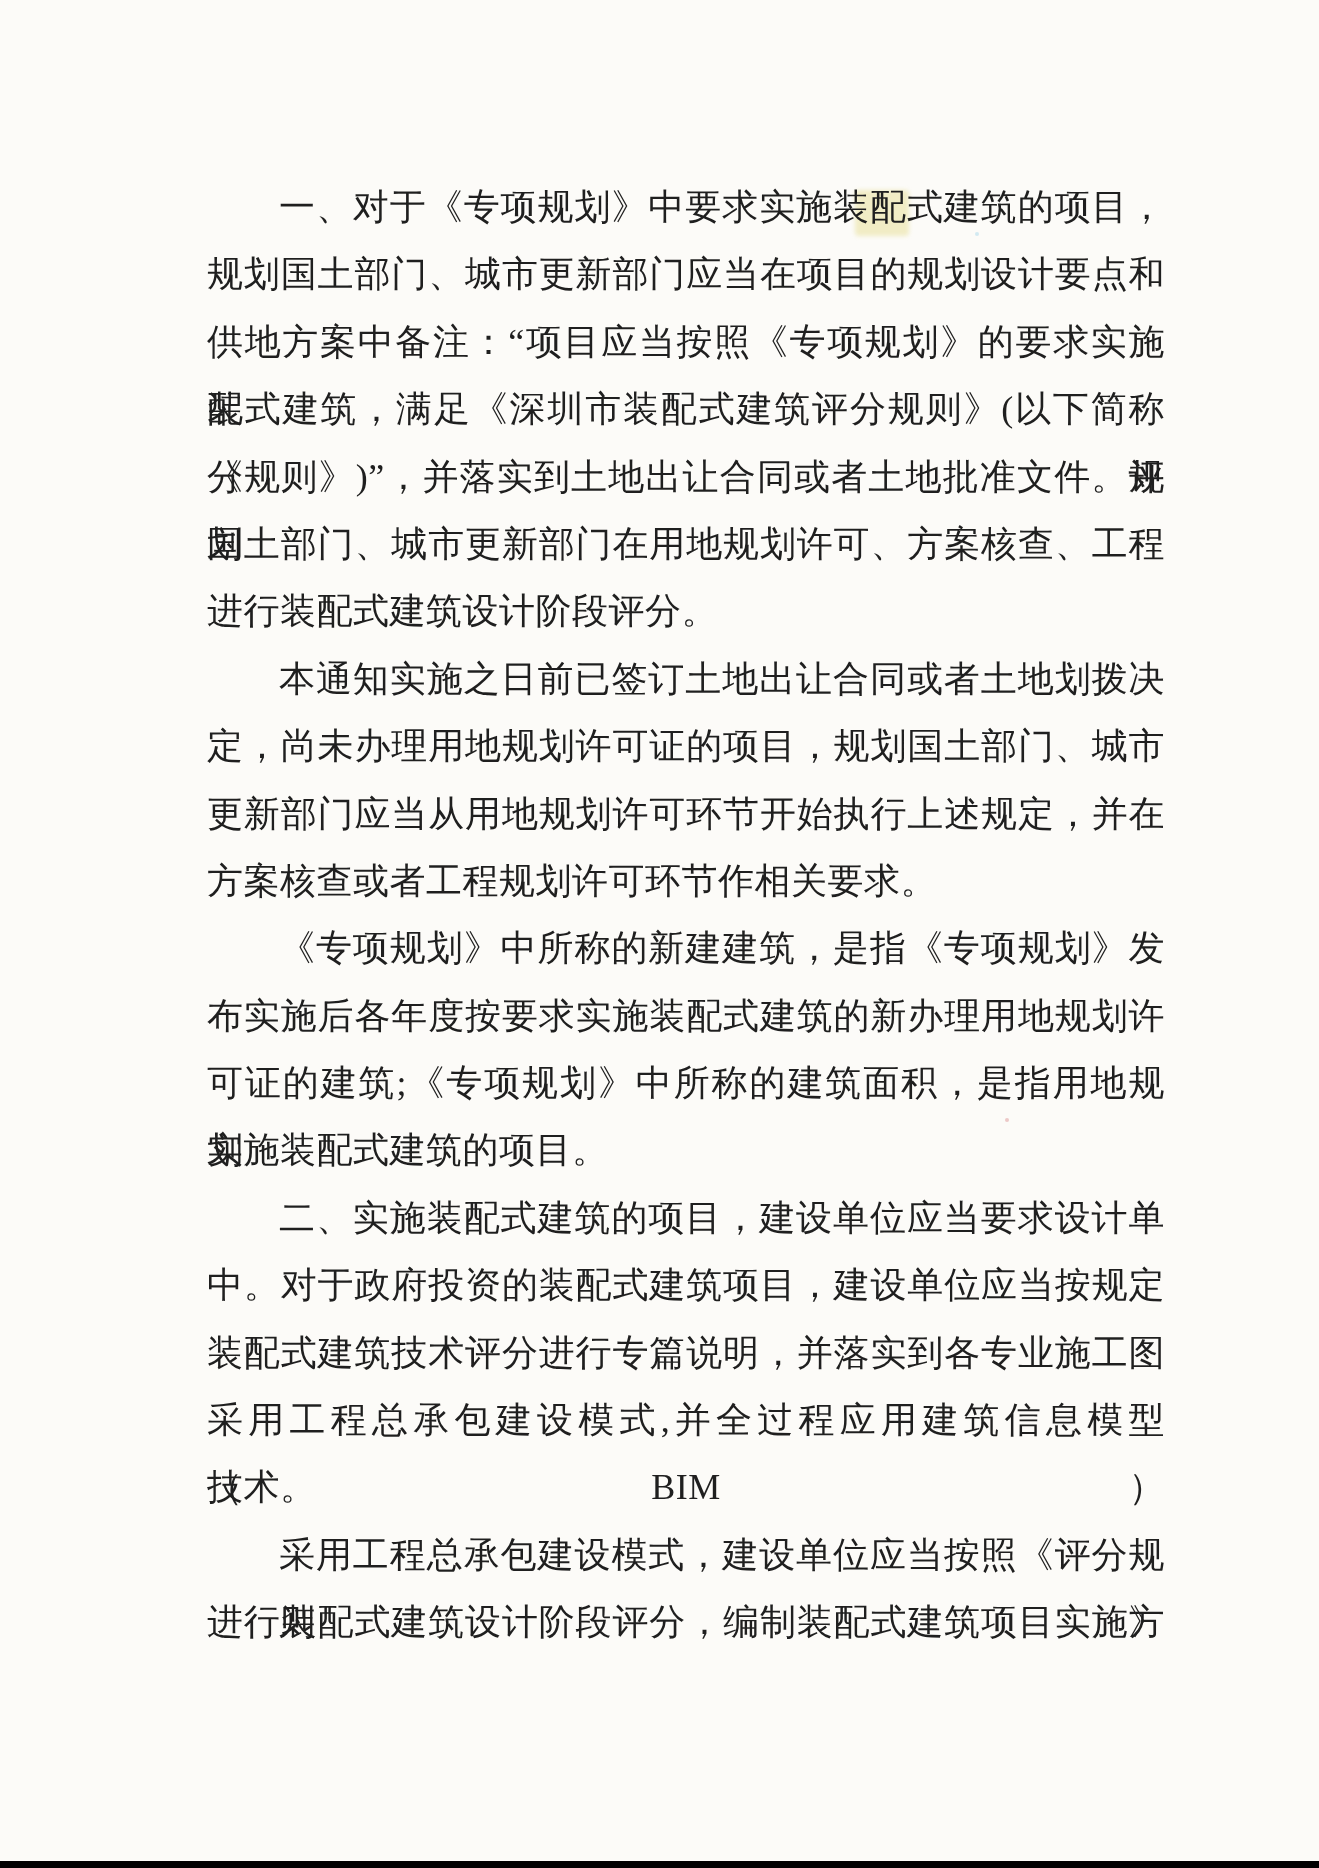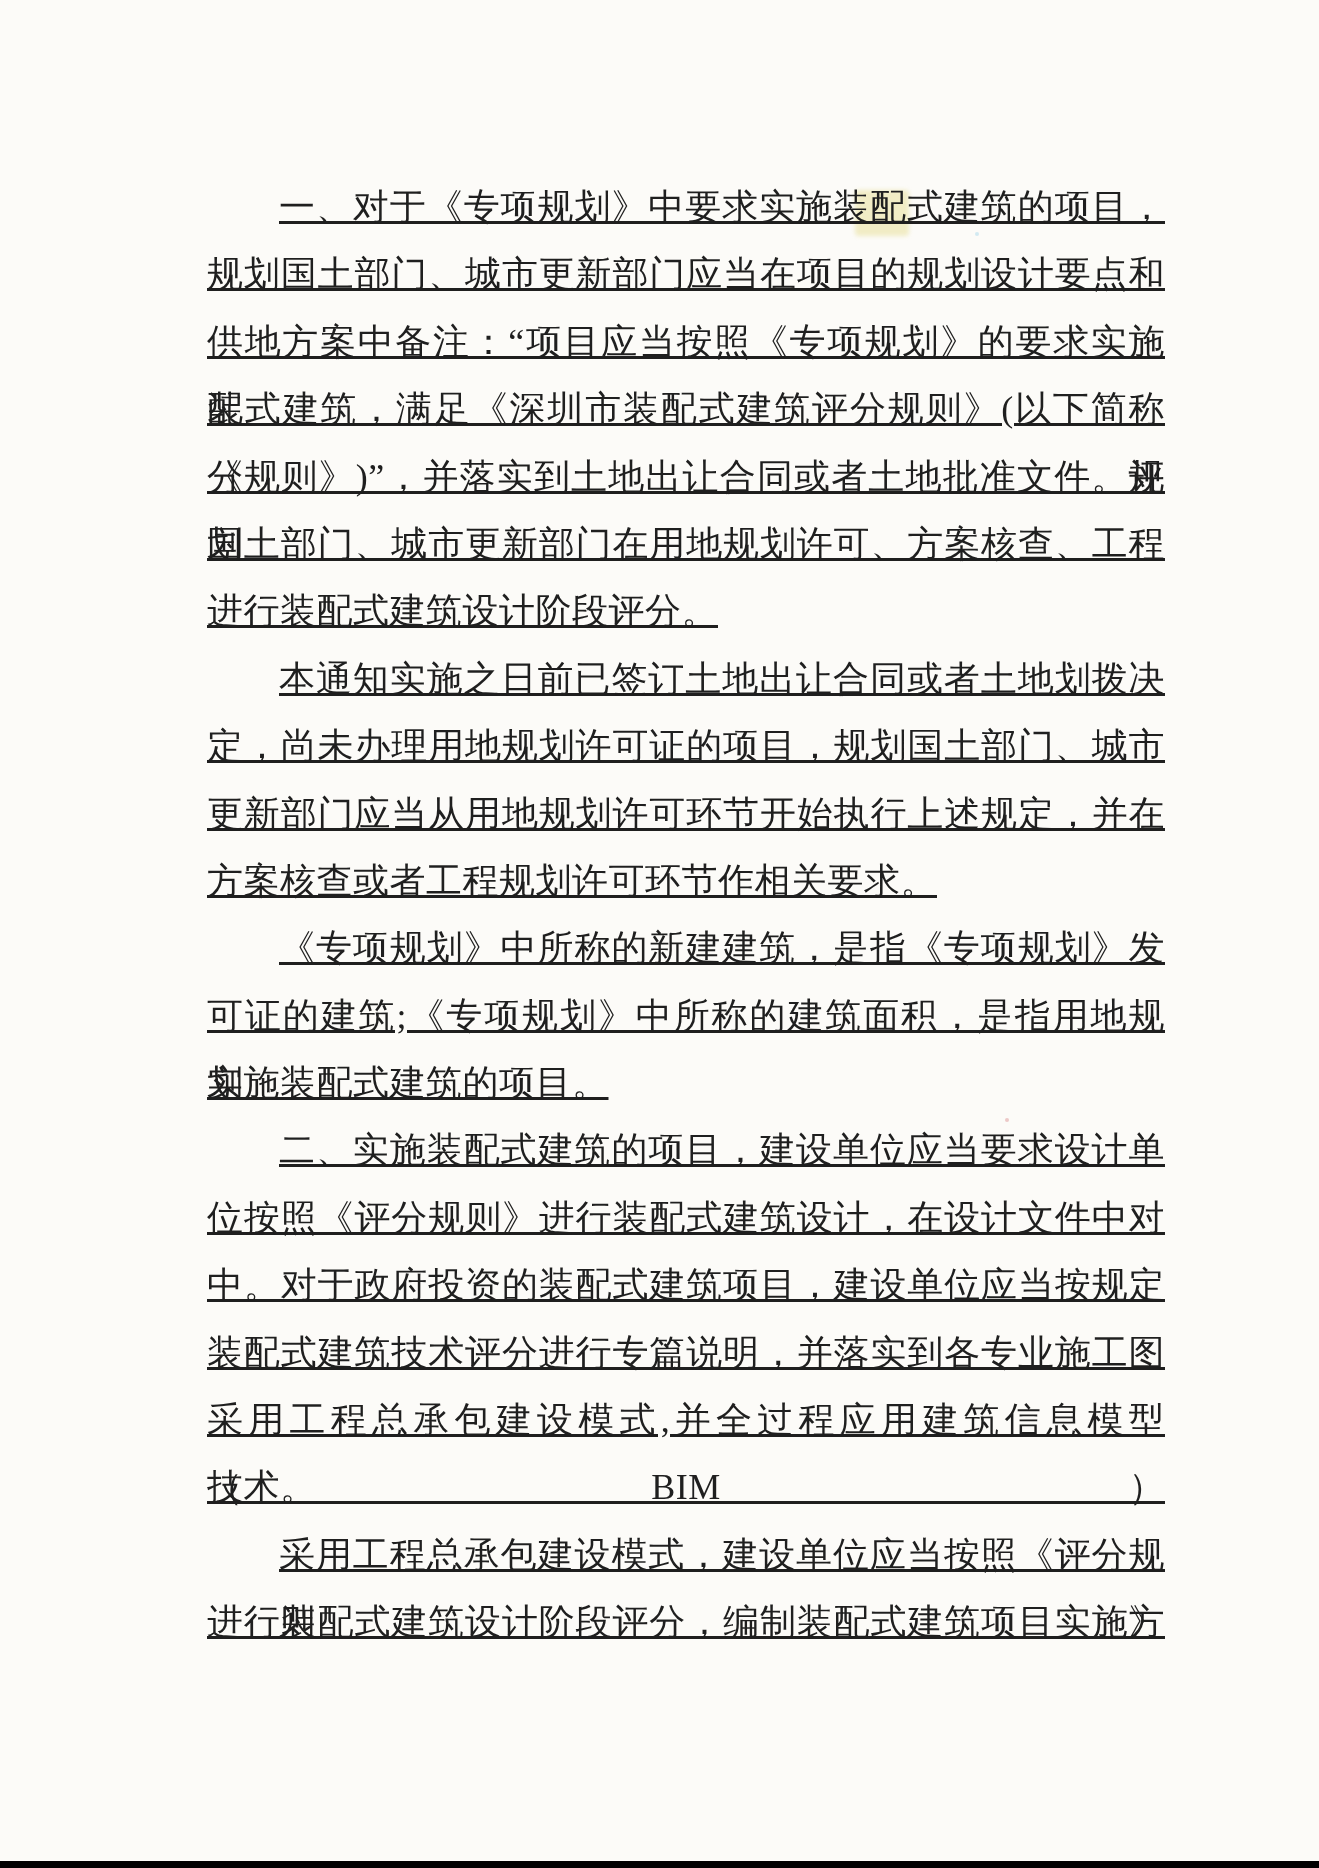--- a/index.html
+++ b/index.html
@@ -83,37 +83,37 @@
 </head>
 <body>
 
 <div class="page" style="background: rgb(252, 251, 248);">
   <div class="highlight-mark" style="background-color: rgba(226, 214, 120, 0.4);"></div>
 
   <div class="speck s1"></div>
   <div class="speck s2"></div>
   <div class="speck s3"></div>
 
-  <div class="text-block" id="text-block" style="color: rgb(31, 31, 31); text-decoration: underline;">
+  <div class="text-block" id="text-block" style="color: rgb(31, 31, 31);">
       <div class="line indent justify">一、对于《专项规划》中要求实施装配式建筑的项目，</div>
       <div class="line justify">规划国土部门、城市更新部门应当在项目的规划设计要点和</div>
       <div class="line justify">供地方案中备注：“项目应当按照《专项规划》的要求实施装</div>
       <div class="line justify">配式建筑，满足《深圳市装配式建筑评分规则》(以下简称《评</div>
       <div class="line justify">分规则》)”，并落实到土地出让合同或者土地批准文件。规划</div>
       <div class="line justify">国土部门、城市更新部门在用地规划许可、方案核查、工程</div>
       <div class="line">进行装配式建筑设计阶段评分。</div>
       <div class="line indent justify">本通知实施之日前已签订土地出让合同或者土地划拨决</div>
       <div class="line justify">定，尚未办理用地规划许可证的项目，规划国土部门、城市</div>
       <div class="line justify">更新部门应当从用地规划许可环节开始执行上述规定，并在</div>
       <div class="line">方案核查或者工程规划许可环节作相关要求。</div>
       <div class="line indent justify">《专项规划》中所称的新建建筑，是指《专项规划》发</div>
+      <div class="line justify">布实施后各年度按要求实施装配式建筑的新办理用地规划许</div>
       <div class="line justify">可证的建筑;《专项规划》中所称的建筑面积，是指用地规划</div>
       <div class="line">实施装配式建筑的项目。</div>
       <div class="line indent justify">二、实施装配式建筑的项目，建设单位应当要求设计单</div>
-      <div class="line justify">位按照《评分规则》进行装配式建筑设计，在设计文件中对</div>
       <div class="line justify">中。对于政府投资的装配式建筑项目，建设单位应当按规定</div>
       <div class="line justify">装配式建筑技术评分进行专篇说明，并落实到各专业施工图</div>
       <div class="line justify">采用工程总承包建设模式,并全过程应用建筑信息模型（BIM）</div>
       <div class="line">技术。</div>
       <div class="line indent justify">采用工程总承包建设模式，建设单位应当按照《评分规则》</div>
       <div class="line justify">进行装配式建筑设计阶段评分，编制装配式建筑项目实施方</div>
     </div>
 
   <div class="edge-bar" style="background-color: rgb(0, 0, 0);"></div>
 </div>

